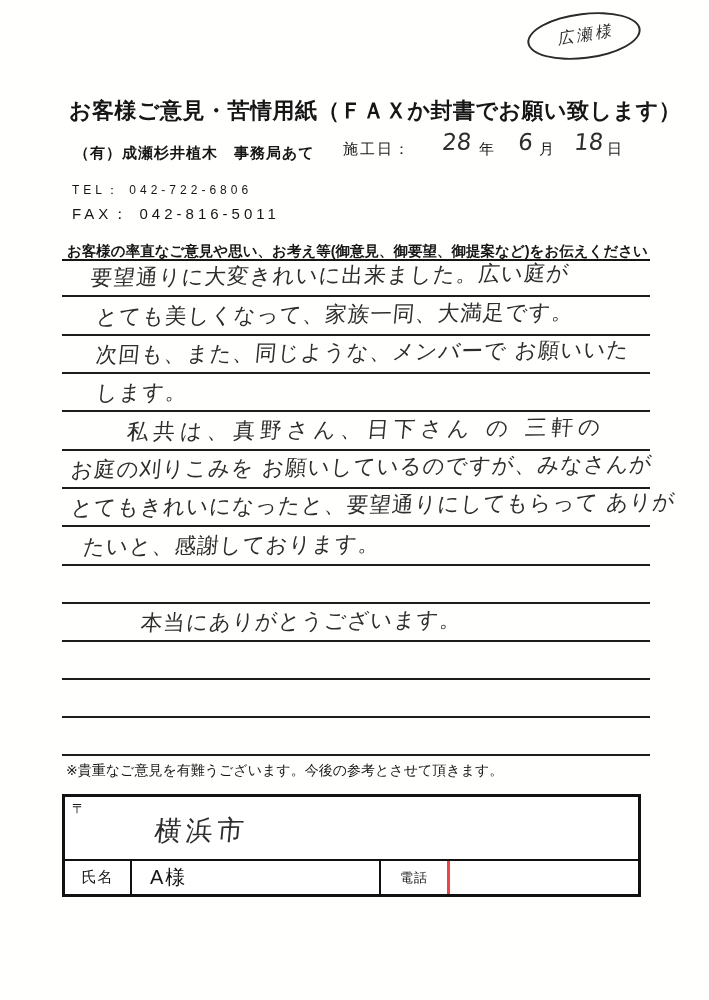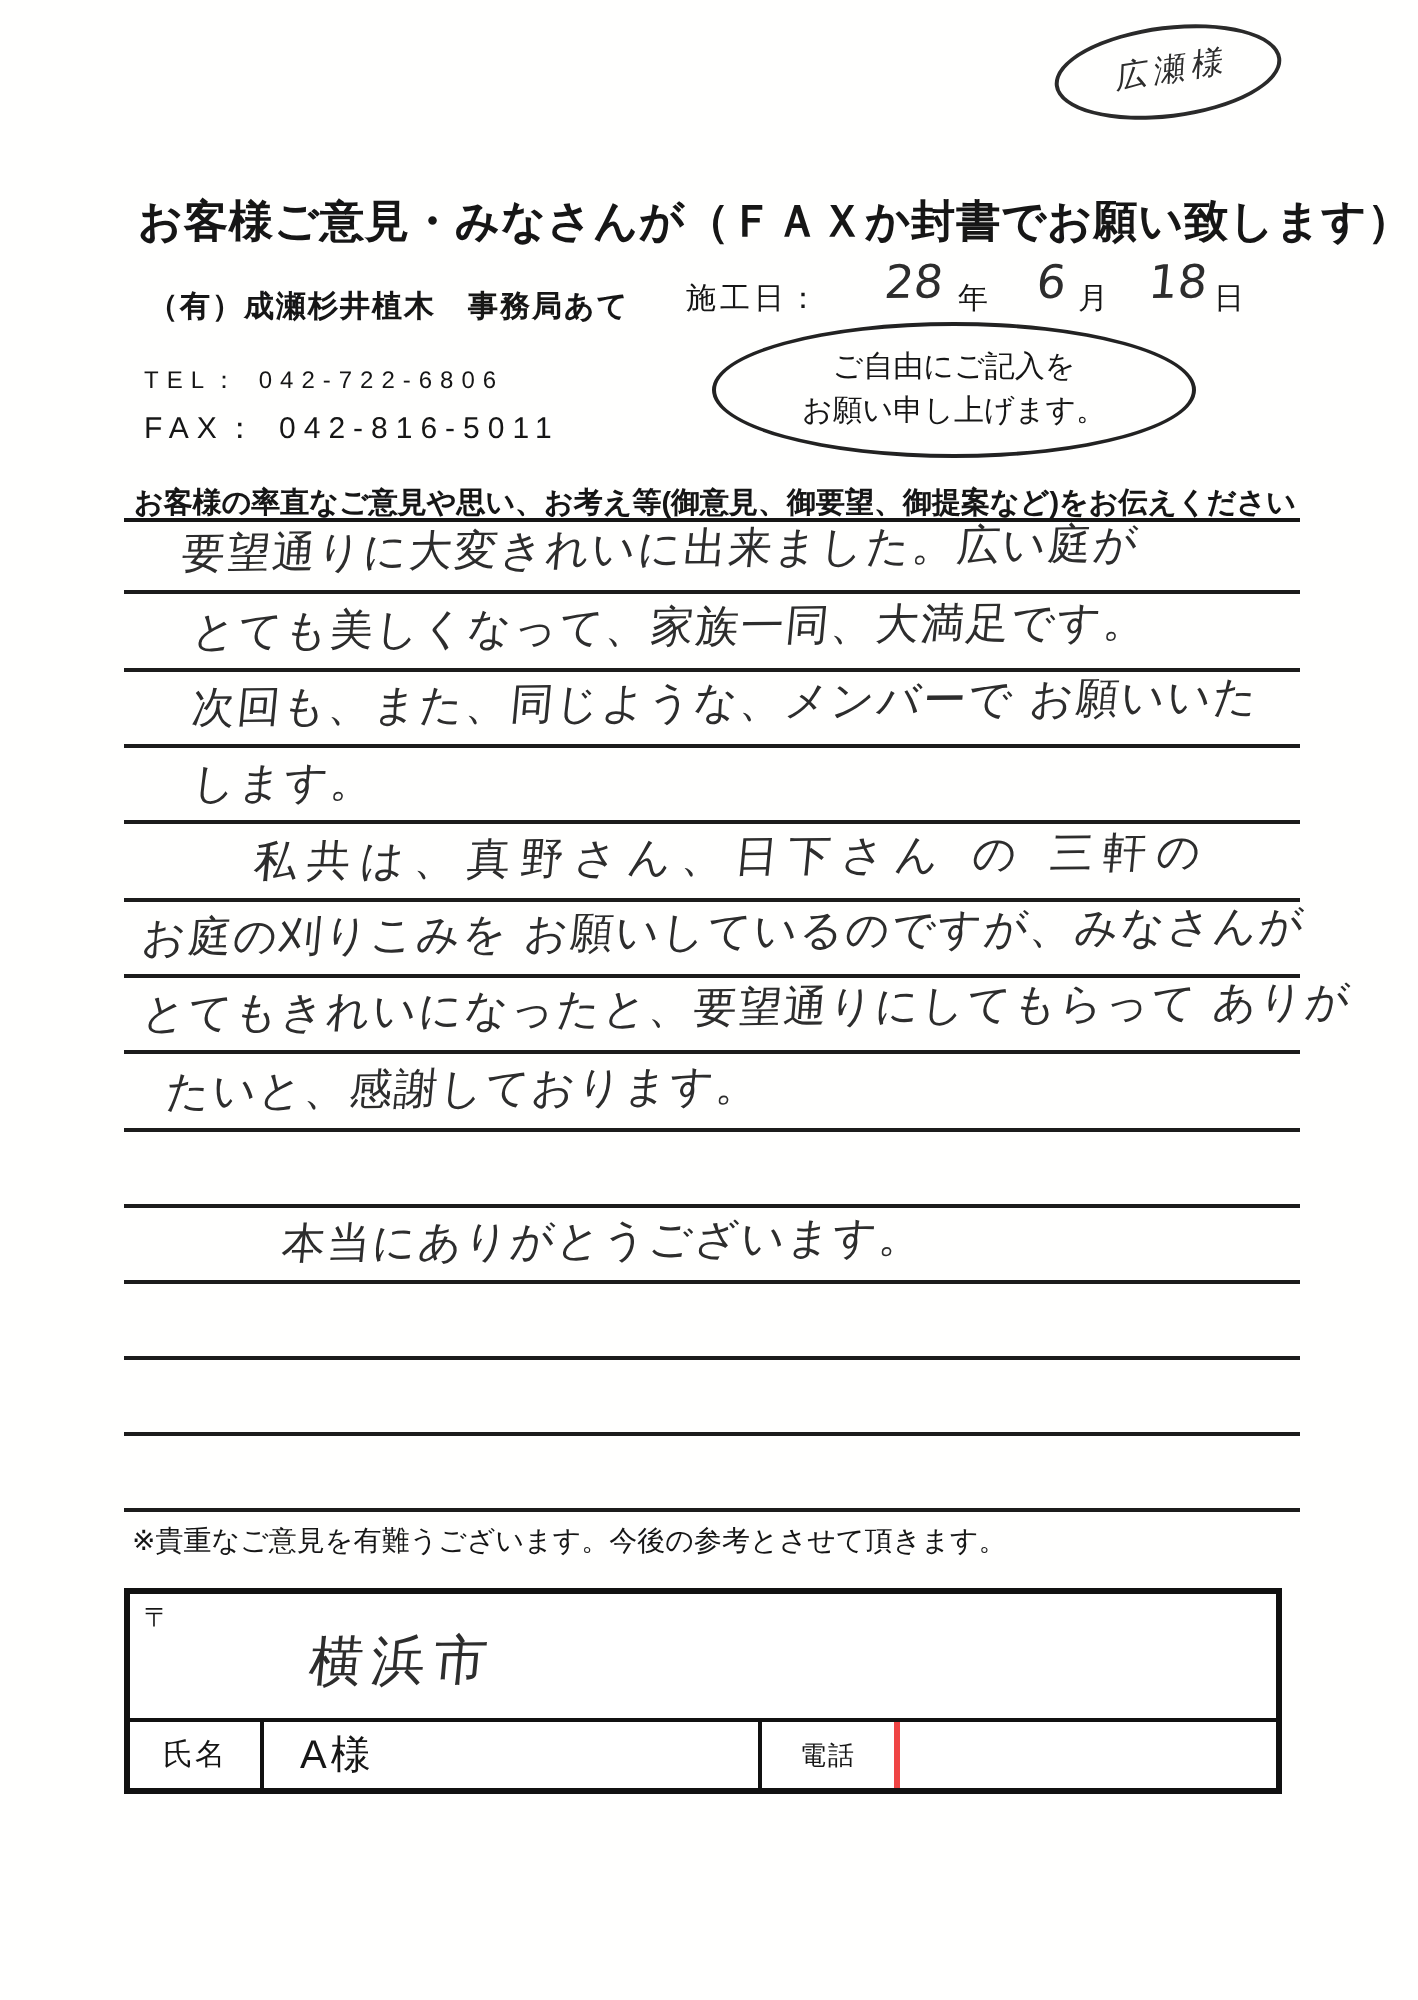--- a/index.html
+++ b/index.html
@@ -90,38 +90,34 @@
 </style>
 </head>
 <body>
 
 <div class="page">
 
   <div class="stamp">
     <span class="hw">広瀬様</span>
   </div>
 
-  <div class="title">お客様ご意見・みなさんが（ＦＡＸか封書でお願い致します）</div>
+  <div class="title">お客様ご意見・苦情用紙（ＦＡＸか封書でお願い致します）</div>
 
   <span class="date-label">施工日：</span>
   <span class="hw hw-year">28</span>
   <span class="unit-year">年</span>
   <span class="hw hw-month">6</span>
   <span class="unit-month">月</span>
   <span class="hw hw-day">18</span>
   <span class="unit-day">日</span>
 
   <div class="addressee">（有）成瀬杉井植木　事務局あて</div>
   <div class="tel-line">TEL： 042-722-6806</div>
   <div class="fax-line">FAX： 042-816-5011</div>
 
-  <div class="oval-note">
-    <span>ご自由にご記入を</span>
-    <span>お願い申し上げます。</span>
-  </div>
 
   <div class="prompt">お客様の率直なご意見や思い、お考え等(御意見、御要望、御提案など)をお伝えください</div>
   <div class="prompt-rule"></div>
 
   <div>
       <div class="rule" style="top: 295px;"></div>
       <div class="hw comment-text" style="left: 90px; top: 267px;">要望通りに大変きれいに出来ました。広い庭が</div>
       <div class="rule" style="top: 334px;"></div>
       <div class="hw comment-text" style="left: 95px; top: 306px;">とても美しくなって、家族一同、大満足です。</div>
       <div class="rule" style="top: 372px;"></div>

